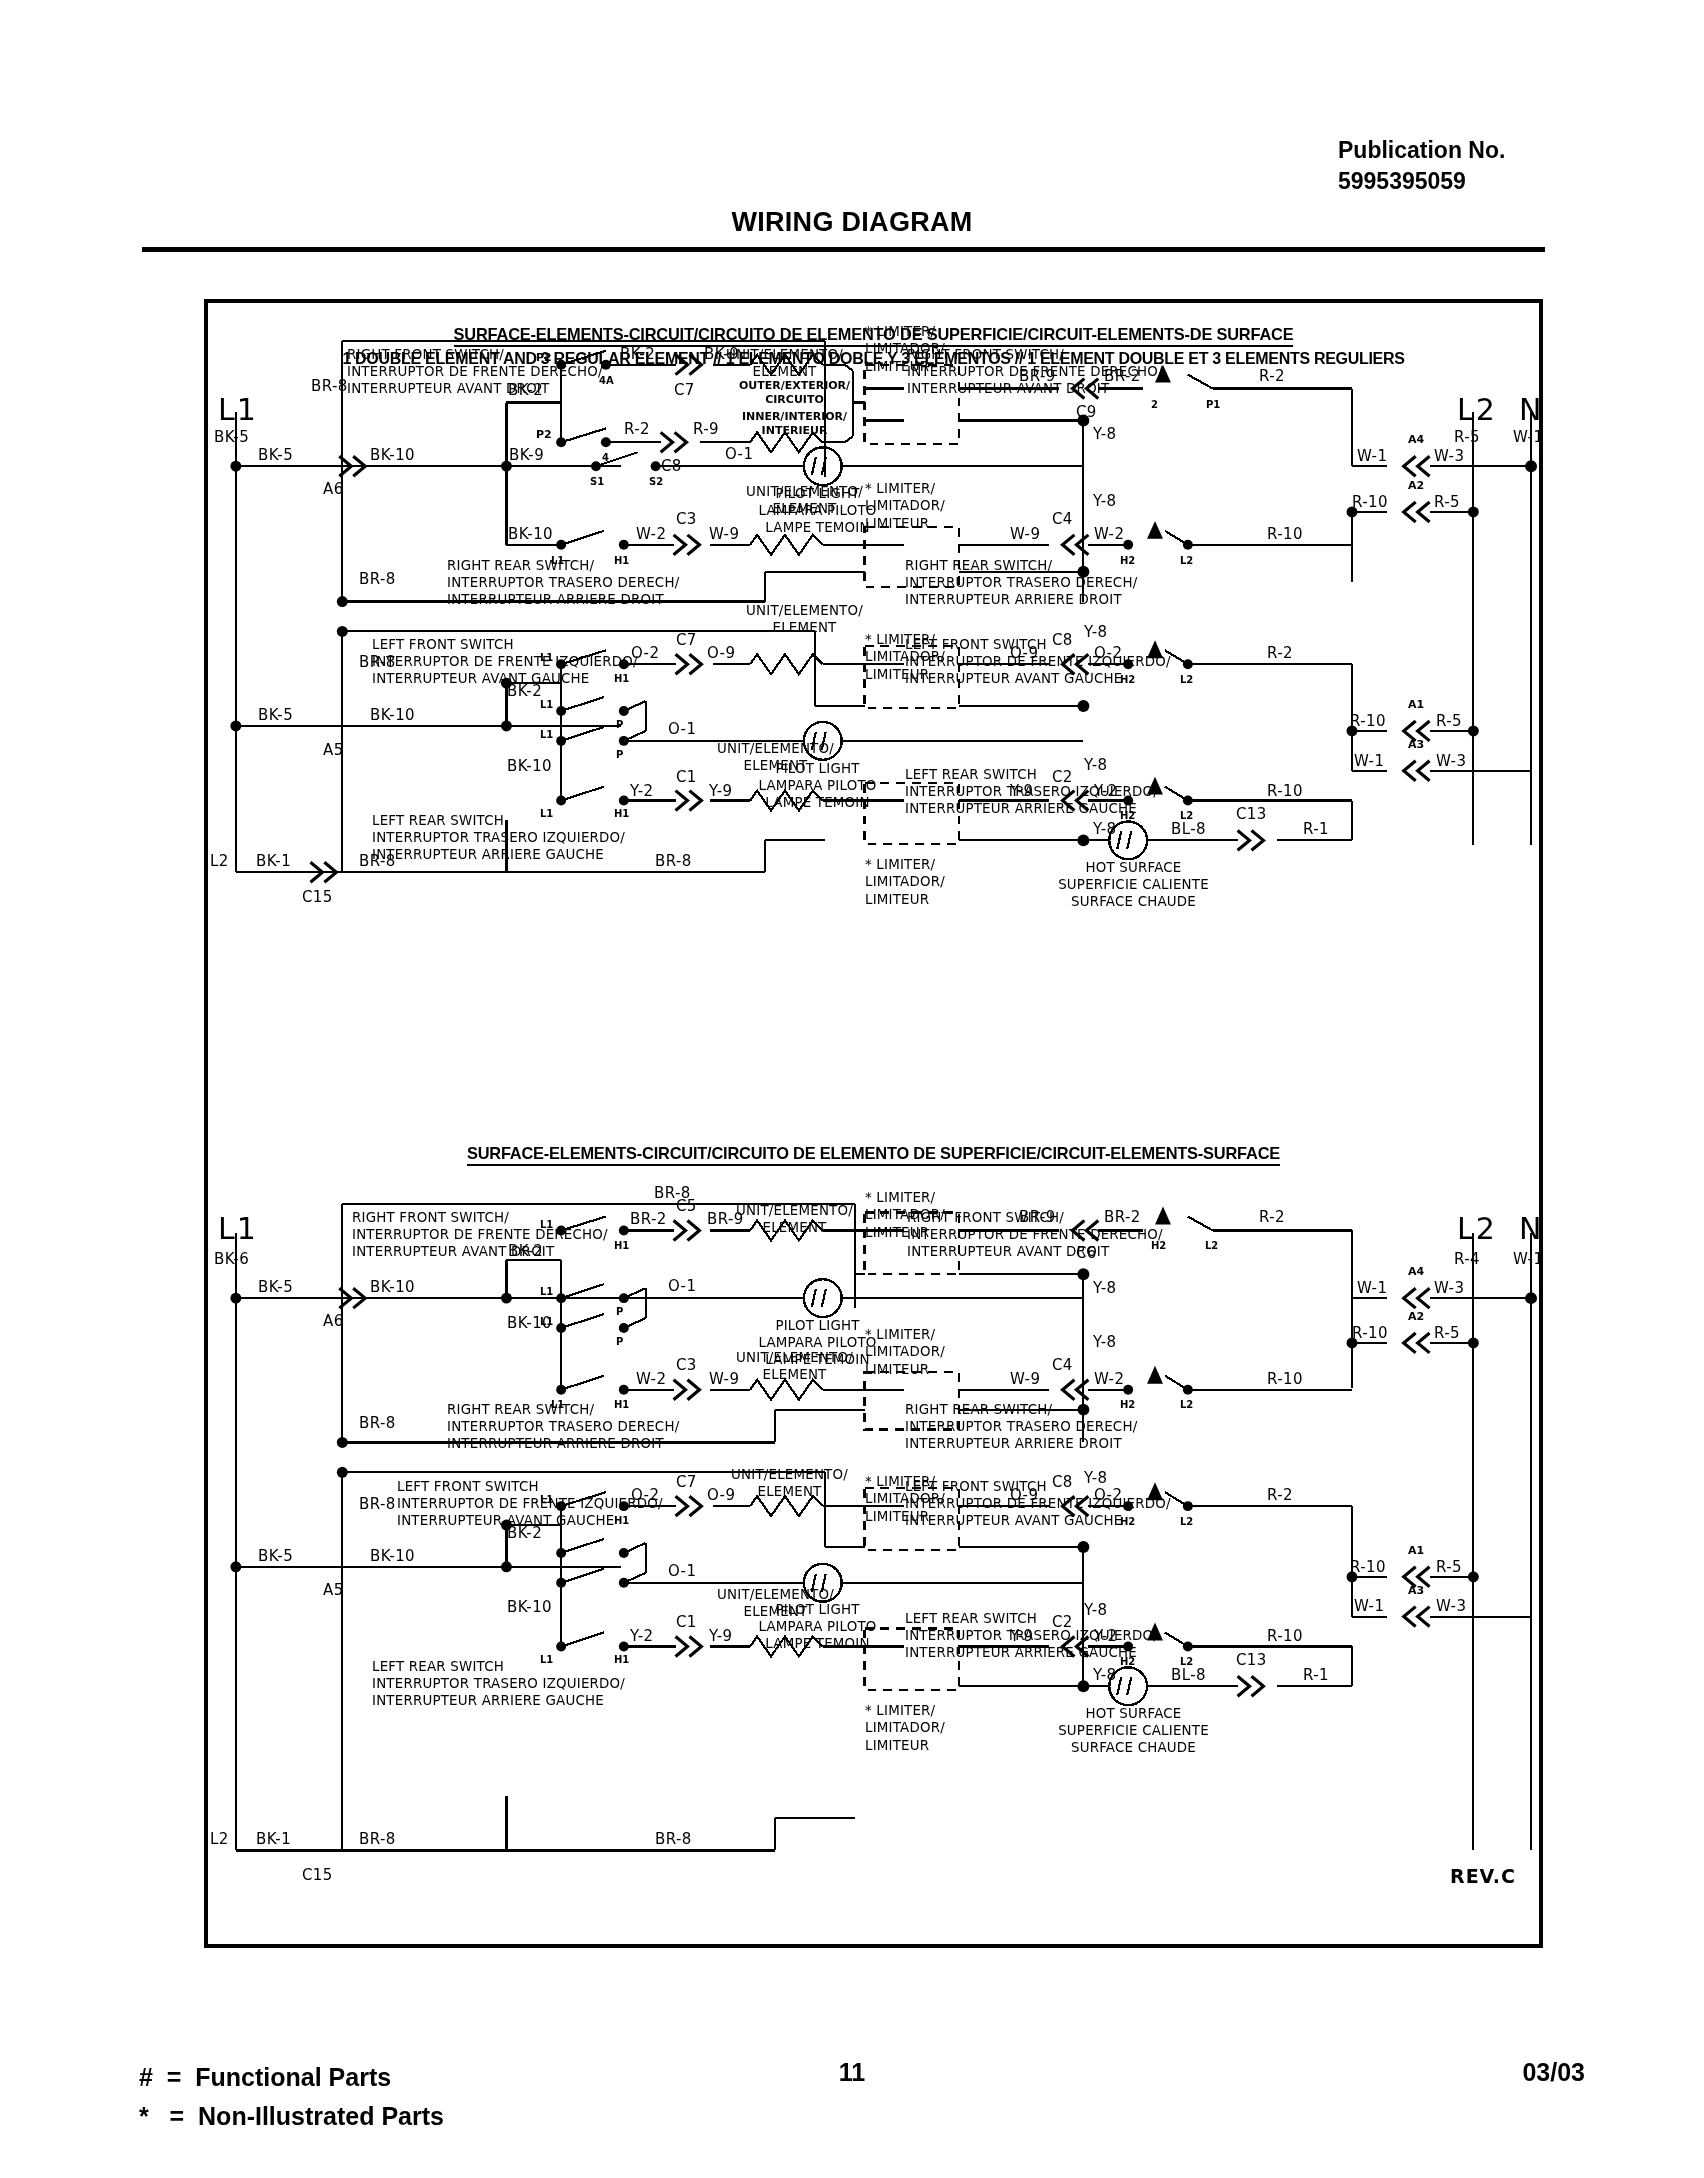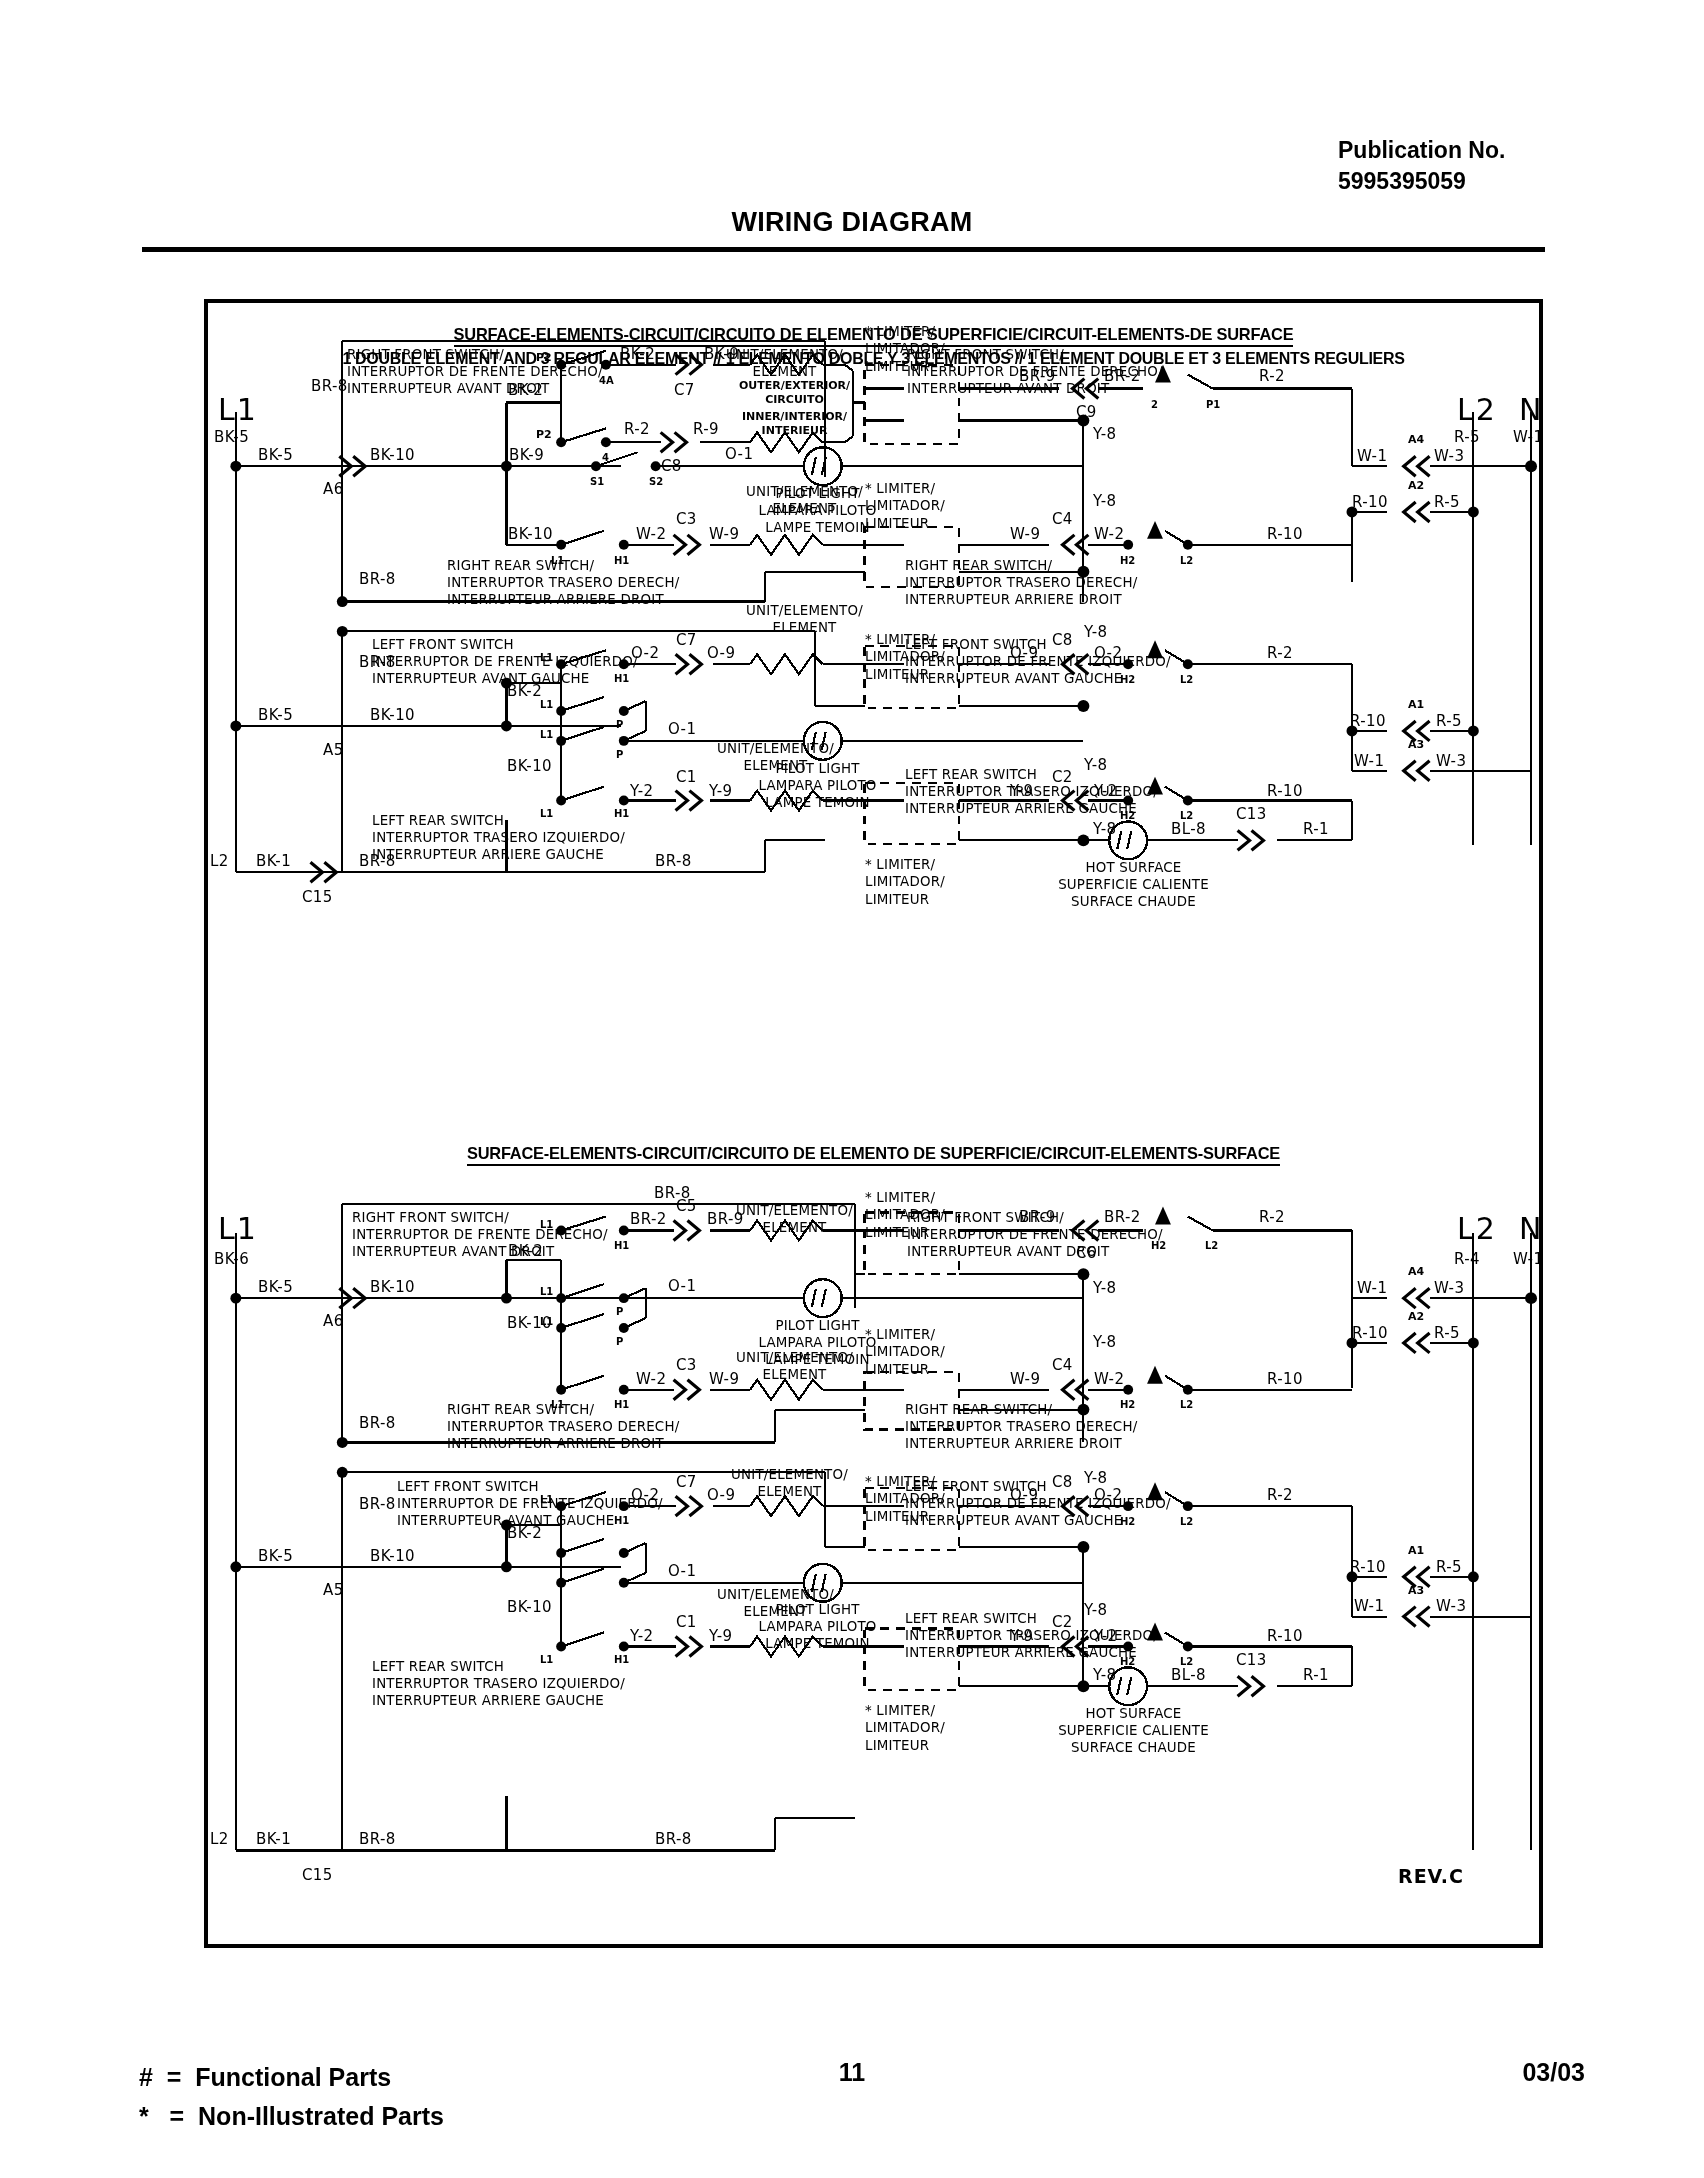--- a/index.html
+++ b/index.html
@@ -786,21 +786,21 @@
       <div class="lbl xs" style="left:972px;top:1096px">L2</div>
       <div class="lbl xs" style="left:332px;top:1191px">L1</div>
       <div class="lbl xs" style="left:406px;top:1212px">H1</div>
       <div class="lbl xs" style="left:912px;top:1213px">H2</div>
       <div class="lbl xs" style="left:972px;top:1213px">L2</div>
       <div class="lbl xs" style="left:332px;top:1351px">L1</div>
       <div class="lbl xs" style="left:406px;top:1351px">H1</div>
       <div class="lbl xs" style="left:912px;top:1353px">H2</div>
       <div class="lbl xs" style="left:972px;top:1353px">L2</div>
 
-      <div class="lbl rev" style="left:1190px;top:1562px">REV.C</div>
+      <div class="lbl rev" style="left:1242px;top:1562px">REV.C</div>
 
     </div>
   </div>
 
   <div class="footer-legend">
     <span class="row">#  =  Functional Parts</span>
     <span class="row">*   =  Non-Illustrated Parts</span>
   </div>
   <div class="footer-page">11</div>
   <div class="footer-date">03/03</div>

